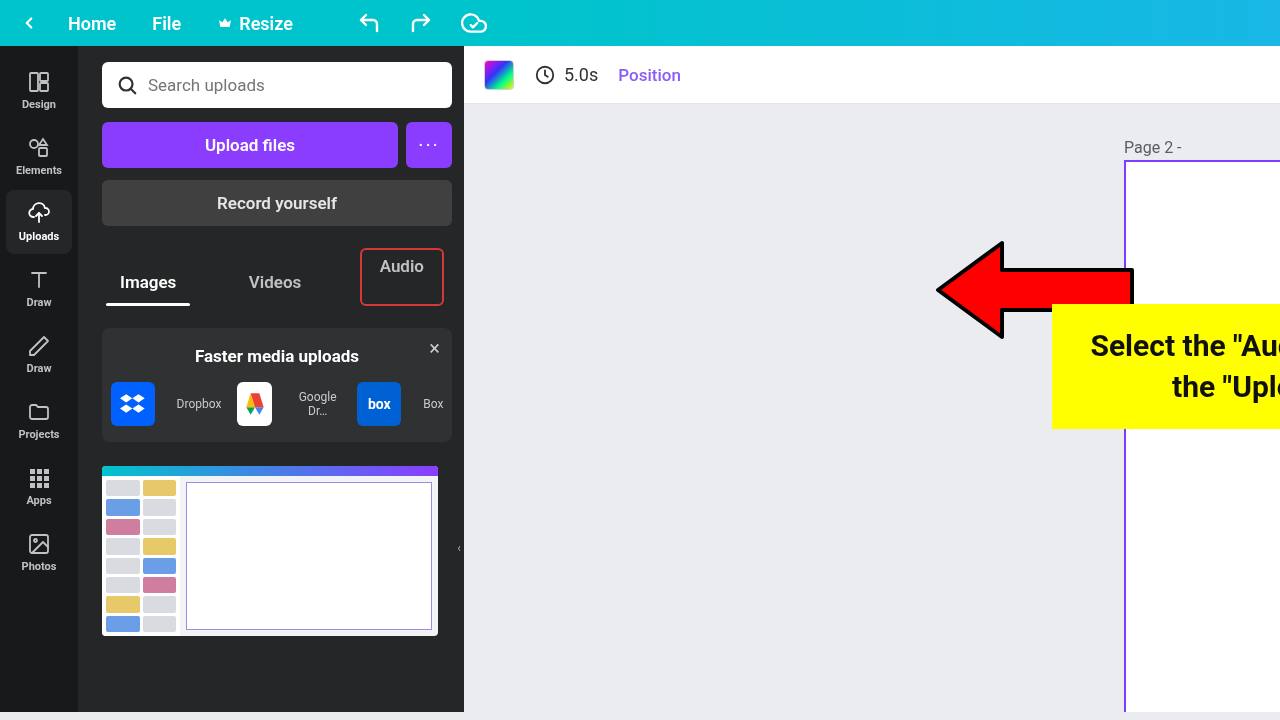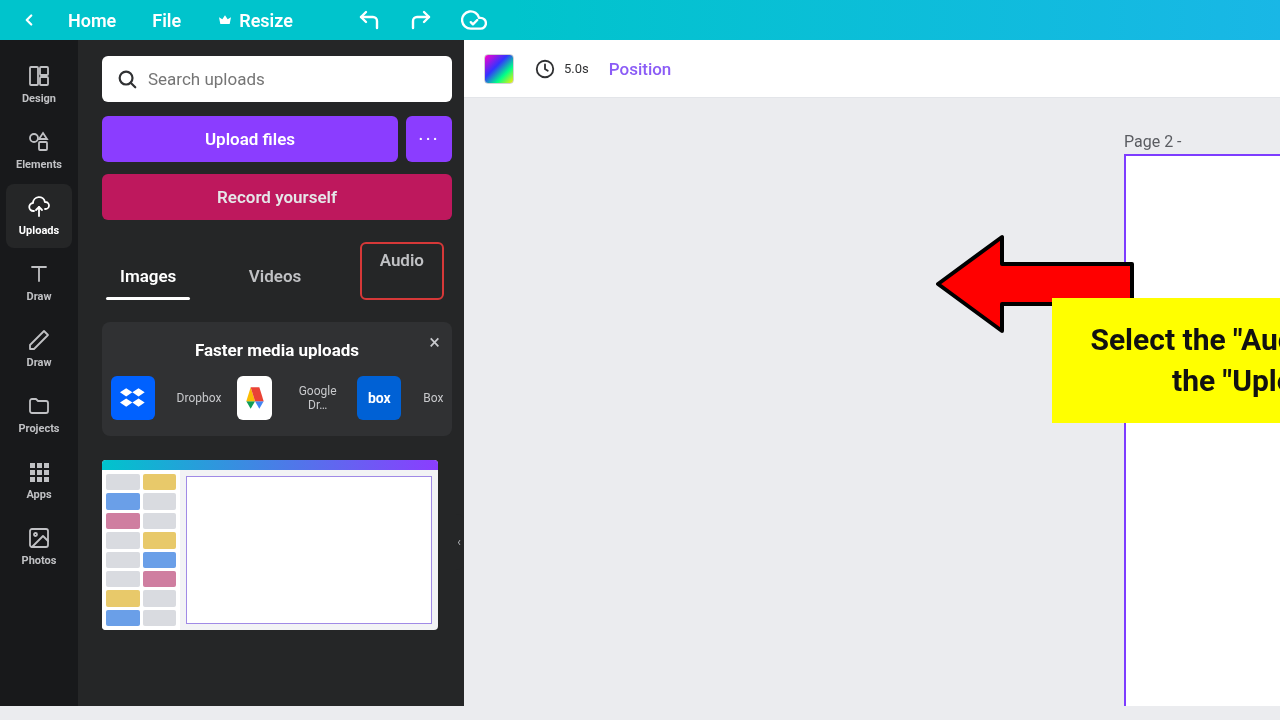--- a/index.html
+++ b/index.html
@@ -1,39 +1,39 @@
 <!DOCTYPE html>
 <html><head>
 <meta charset="utf-8">
 <style>
 * { margin: 0; padding: 0; box-sizing: border-box; font-family: -apple-system, BlinkMacSystemFont, "Segoe UI", Roboto, Helvetica, Arial, sans-serif; }
 html, body { width: 1280px; height: 720px; overflow: hidden; background: #ebecef; }
 
-.topbar { height: 40px; background: linear-gradient(90deg, #00c4cc, #00c4cc 40%, #19b7e6 100%); display: flex; align-items: center; padding: 0 12px; gap: 8px; }
+.topbar { height: 46px; background: linear-gradient(90deg, #00c4cc, #00c4cc 40%, #19b7e6 100%); display: flex; align-items: center; padding: 0 12px; gap: 8px; }
 .topbar .back { color: #fff; font-size: 22px; padding: 6px 8px; border-radius: 6px; cursor: pointer; }
 .topbar .item { color: #fff; font-size: 18px; font-weight: 600; padding: 6px 14px; border-radius: 6px; cursor: pointer; display: flex; align-items: center; gap: 6px; }
 .topbar .spacer { width: 24px; }
 .topbar .iconbtn { color: #fff; padding: 6px 10px; cursor: pointer; }
 .topbar svg { display: block; }
 
 .shell { display: flex; height: calc(100% - 54px); }
 
 .rail { width: 78px; background: #18191b; display: flex; flex-direction: column; align-items: center; padding-top: 12px; gap: 2px; }
 .rail .railitem { width: 66px; height: 64px; display: flex; flex-direction: column; align-items: center; justify-content: center; gap: 4px; color: #c0c1c4; border-radius: 8px; cursor: pointer; }
 .rail .railitem.active { background: #252627; color: #fff; }
 .rail .railitem .lbl { font-size: 11px; font-weight: bold; }
 .rail svg { display: block; }
 
 .panel { width: 386px; background: #252627; position: relative; padding: 16px 12px 0 24px; overflow: hidden; }
 .searchwrap { background: #fff; border-radius: 6px; height: 46px; display: flex; align-items: center; padding: 0 14px; gap: 10px; }
 .searchwrap input { border: none; outline: none; font-size: 17px; flex: 1; color: #333; }
 .uploadrow { display: flex; gap: 8px; margin-top: 14px; }
 .uploadbtn { flex: 1; height: 46px; background: #8b3dff; color: #fff; border-radius: 6px; display: flex; align-items: center; justify-content: center; font-size: 17px; font-weight: 600; cursor: pointer; }
 .uploadmore { width: 46px; height: 46px; background: #8b3dff; border-radius: 6px; display: flex; align-items: center; justify-content: center; color: #fff; font-size: 20px; cursor: pointer; letter-spacing: 2px; }
-.recordbtn { margin-top: 12px; height: 46px; background: #be185d; color: #e5e6e8; border-radius: 6px; display: flex; align-items: center; justify-content: center; font-size: 17px; font-weight: 600; cursor: pointer; }
+.recordbtn { margin-top: 12px; height: 46px; background: #404040; color: #e5e6e8; border-radius: 6px; display: flex; align-items: center; justify-content: center; font-size: 17px; font-weight: 600; cursor: pointer; }
 
 .tabs { display: flex; margin-top: 24px; justify-content: space-between; padding: 0 8px 0 4px; }
 .tab { color: #c0c1c4; font-size: 17px; font-weight: 600; padding: 8px 14px 14px; cursor: pointer; position: relative; margin-top: 14px; }
 .tab.active { color: #fff; }
 .tab.active::after { content: ""; position: absolute; left: 0; right: 0; bottom: 0; height: 3px; background: #fff; border-radius: 2px; }
 .tab.highlighted { border: 2px solid #d63838; border-radius: 6px; padding: 6px 18px 8px; margin-top: -2px; }
 
 .promo { margin-top: 22px; background: #303133; border-radius: 8px; padding: 18px 20px 16px; position: relative; }
 .promo .close { position: absolute; right: 12px; top: 8px; color: #c9cace; font-size: 20px; cursor: pointer; }
 .promo .title { color: #fff; font-size: 17px; font-weight: 700; text-align: center; }
@@ -55,21 +55,21 @@
 .thumb .tcell.a { background: #e8c96a; }
 .thumb .tcell.b { background: #6a9fe8; }
 .thumb .tcell.c { background: #cf7ea0; }
 .thumb .tmain { flex: 1; background: #fff; margin: 6px; border: 1px solid #a08ae6; }
 
 .collapse { position: absolute; right: -2px; top: 474px; width: 14px; height: 56px; background: #252627; border-radius: 0 10px 10px 0; display: flex; align-items: center; justify-content: center; color: #aeb0b4; font-size: 12px; cursor: pointer; }
 
 .canvas { flex: 1; background: #ebecef; position: relative; }
 .canvastop { height: 58px; background: #fff; display: flex; align-items: center; gap: 20px; padding: 0 20px; border-bottom: 1px solid #e3e5e9; }
 .gradswatch { width: 30px; height: 30px; border-radius: 4px; background: linear-gradient(135deg, #ff00cc, #3333ff 40%, #00ff88 70%, #ffee00); border: 1px solid #d0d2d6; cursor: pointer; }
-.duration { display: flex; align-items: center; gap: 8px; color: #303133; font-size: 13px; cursor: pointer; }
+.duration { display: flex; align-items: center; gap: 8px; color: #303133; font-size: 18px; cursor: pointer; }
 .posbtn { color: #8b5cf6; font-size: 17px; font-weight: 500; cursor: pointer; }
 
 .pagelabel { position: absolute; left: 660px; top: 92px; color: #5a5c61; font-size: 16px; }
 .page { position: absolute; left: 660px; top: 114px; right: 0; bottom: 0; background: #fff; border: 2px solid #7d3cff; border-right: none; border-bottom: none; }
 
 .annot-arrow { position: absolute; left: 468px; top: 179px; pointer-events: none; }
 .annot-box { position: absolute; left: 588px; top: 258px; width: 592px; background: #ffff00; padding: 22px 24px; text-align: center; font-size: 30px; font-weight: 700; color: #111; line-height: 1.35; }
 </style>
 </head>
 <body>

